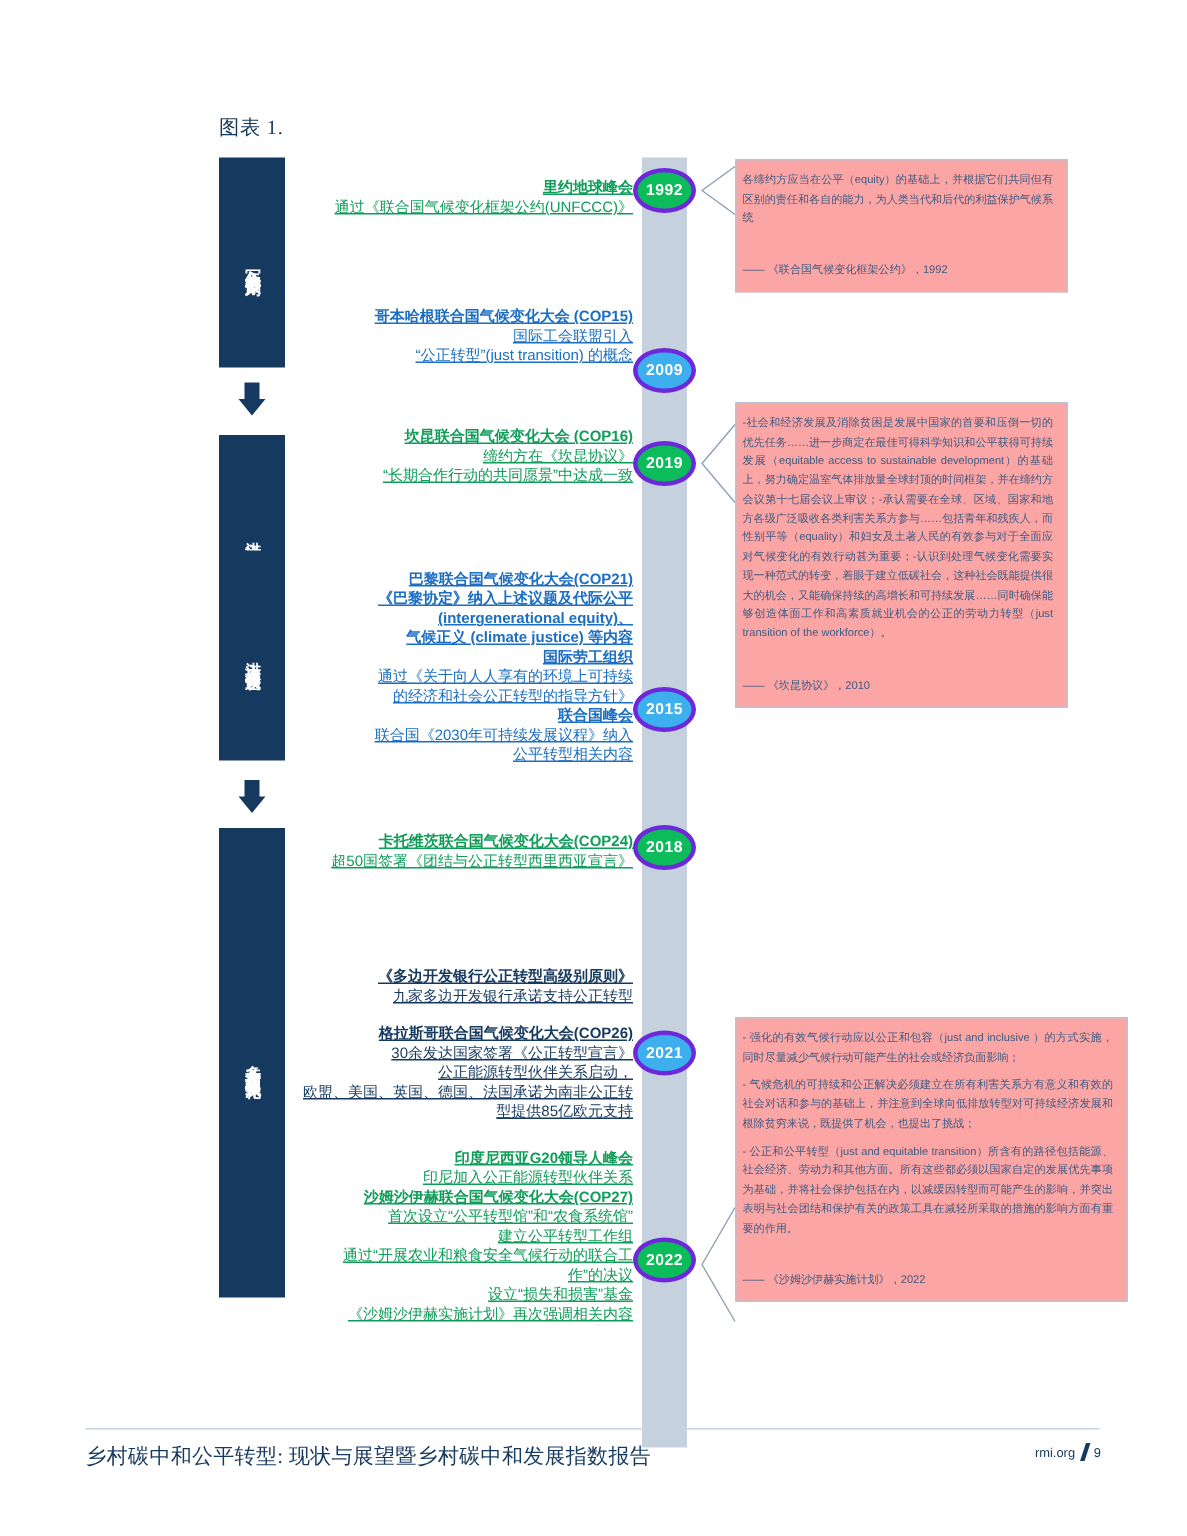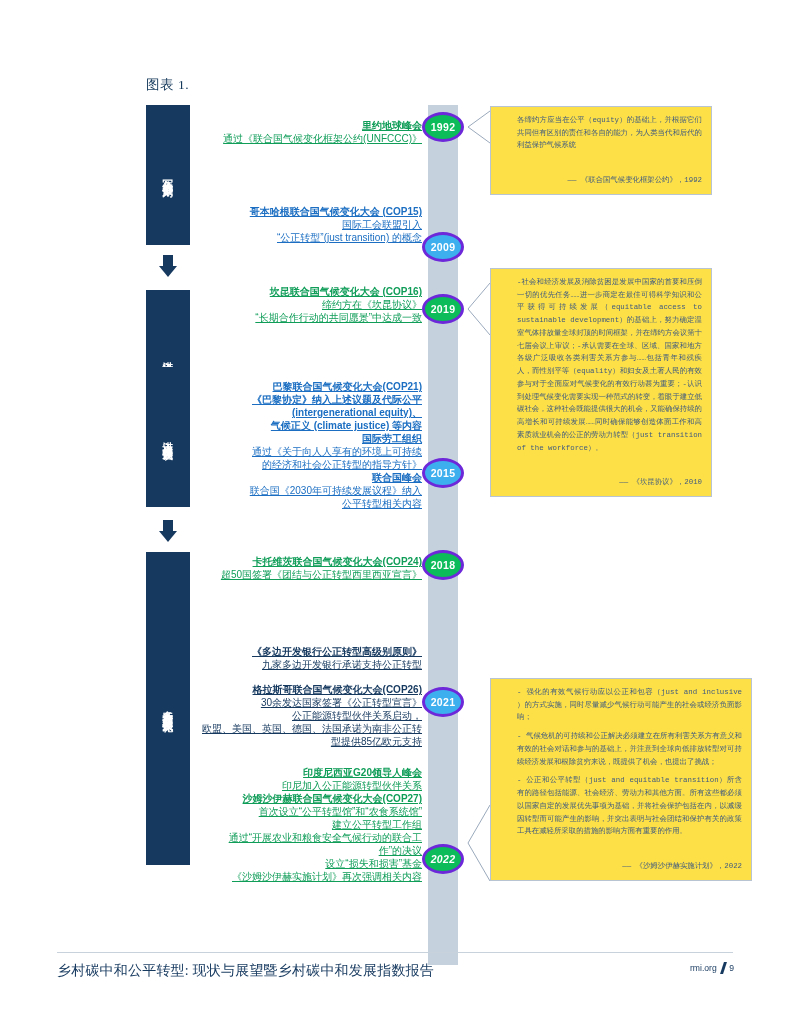--- a/index.html
+++ b/index.html
@@ -71,32 +71,32 @@
     display:flex;align-items:center;justify-content:center;
     letter-spacing:.3px;
   }
   .year.green{background:#0cbb5a;}
   .year.blue{background:#3daeee;}
 
   
   .quote{
     position:absolute;
     border:1px solid #b9c4d2;
-    background:#fde047;
+    background:#fca5a5;
     box-sizing:border-box;
-    padding:7px 9px 7px 26px;
-    font-family:Liberation Mono, monospace;
+    padding:7px 9px 7px 4px;
+    font-family:Liberation Sans, sans-serif;
     color:#3f5a80;
     font-size:7.4px;
     line-height:1.72;
     text-align:justify;
   }
   .quote p{margin:0 0 6px 0;}
   .quote p:last-child{margin-bottom:0;}
-  .quote .attrib{text-align:right;margin-top:22px;}
+  .quote .attrib{margin-top:22px;}
   .connector{position:absolute;}
 
   
   .footer-rule{position:absolute;left:57px;top:952px;width:676px;height:1px;background:#c8d2dd;}
   .footer-left{
     position:absolute;left:57px;top:962px;
     font-size:14px;color:#16395f;letter-spacing:.2px;font-family:Liberation Serif, serif;
   }
   .footer-right{
     position:absolute;right:57px;top:962px;
@@ -224,21 +224,21 @@
   </div>
 
   <div class="timeline"></div>
 
   <div class="year green" style="top:112px;">1992</div>
   <div class="year blue" style="top:232px;">2009</div>
   <div class="year green" style="top:294px;">2019</div>
   <div class="year blue" style="top:458px;">2015</div>
   <div class="year green" style="top:550px;">2018</div>
   <div class="year blue" style="top:687px;">2021</div>
-  <div class="year green" style="top:844px;font-style:italic;">2022</div>
+  <div class="year green" style="top:825px;">2022</div>
 
   <svg class="connector" style="left:462px;top:105px;" width="30" height="860">
     <polyline points="28,6 6,22 28,38" fill="none" stroke="#8e9fb4" stroke-width="0.9"></polyline>
     <polyline points="28,178 6,204 28,230" fill="none" stroke="#8e9fb4" stroke-width="0.9"></polyline>
     <polyline points="28,700 6,738 28,776" fill="none" stroke="#8e9fb4" stroke-width="0.9"></polyline>
   </svg>
 
   <div class="quote" style="left:490px;top:106px;width:222px;">
     <p>各缔约方应当在公平（equity）的基础上，并根据它们共同但有区别的责任和各自的能力，为人类当代和后代的利益保护气候系统</p>
     <p class="attrib">—— 《联合国气候变化框架公约》，1992</p>

